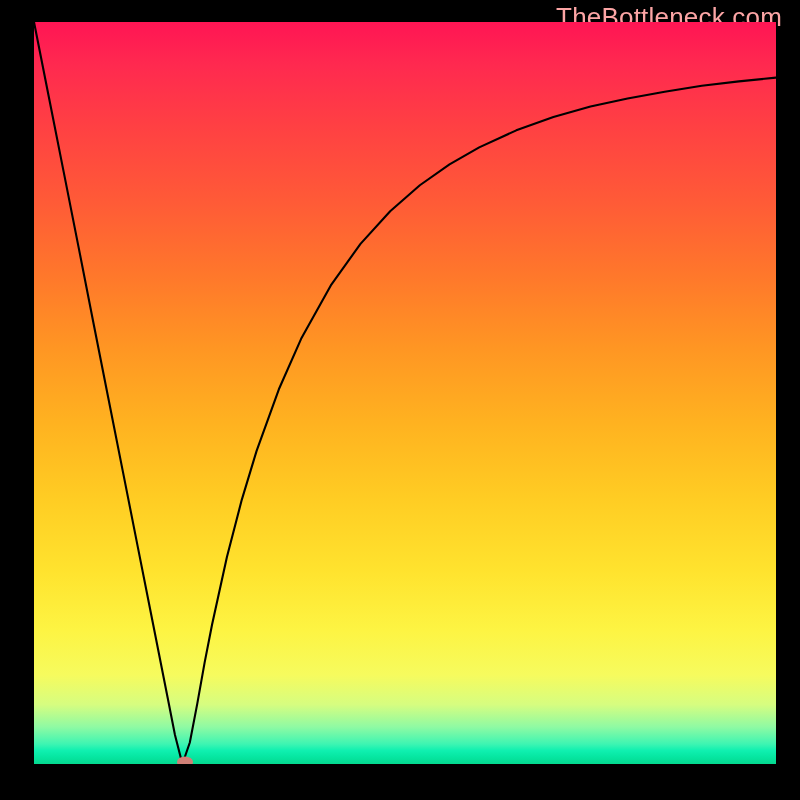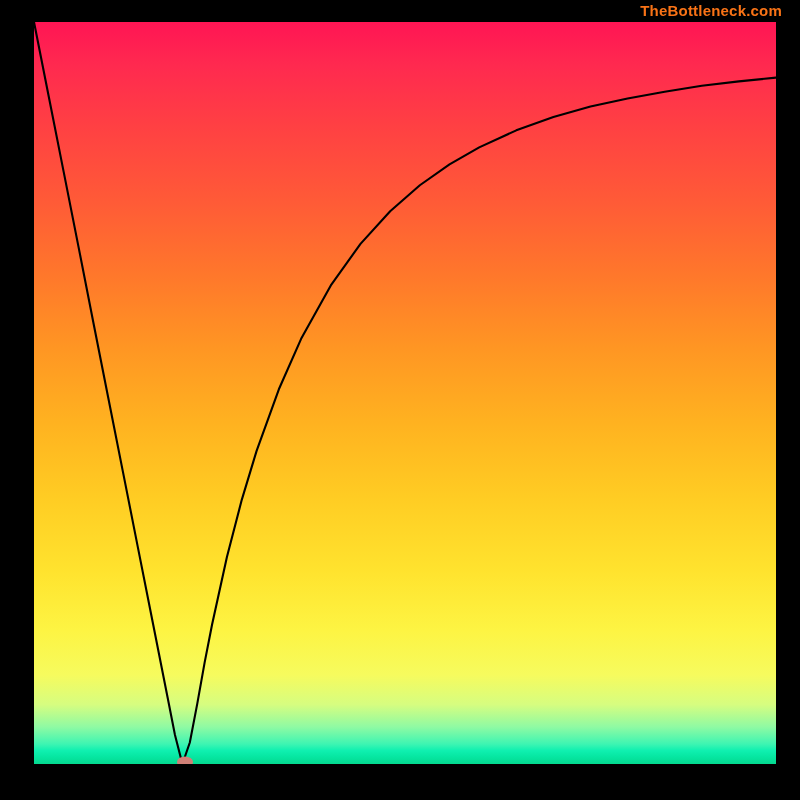--- a/index.html
+++ b/index.html
@@ -46,23 +46,23 @@
       #3ef5b2 97.3%,
       #0ff0b0 98.2%,
       #06e7a2 99%,
       #04d98f 100%
     );
   }
   .watermark {
     position: absolute;
     top: 2px;
     right: 18px;
-    color: #f97316;
-    font-size: 15px;
-    font-weight: 700;
+    color: #fca5a5;
+    font-size: 26px;
+    font-weight: 400;
     letter-spacing: 0.2px;
     user-select: none;
   }
   .curve {
     position: absolute;
     inset: 0;
   }
   .marker {
     position: absolute;
     width: 16px;

